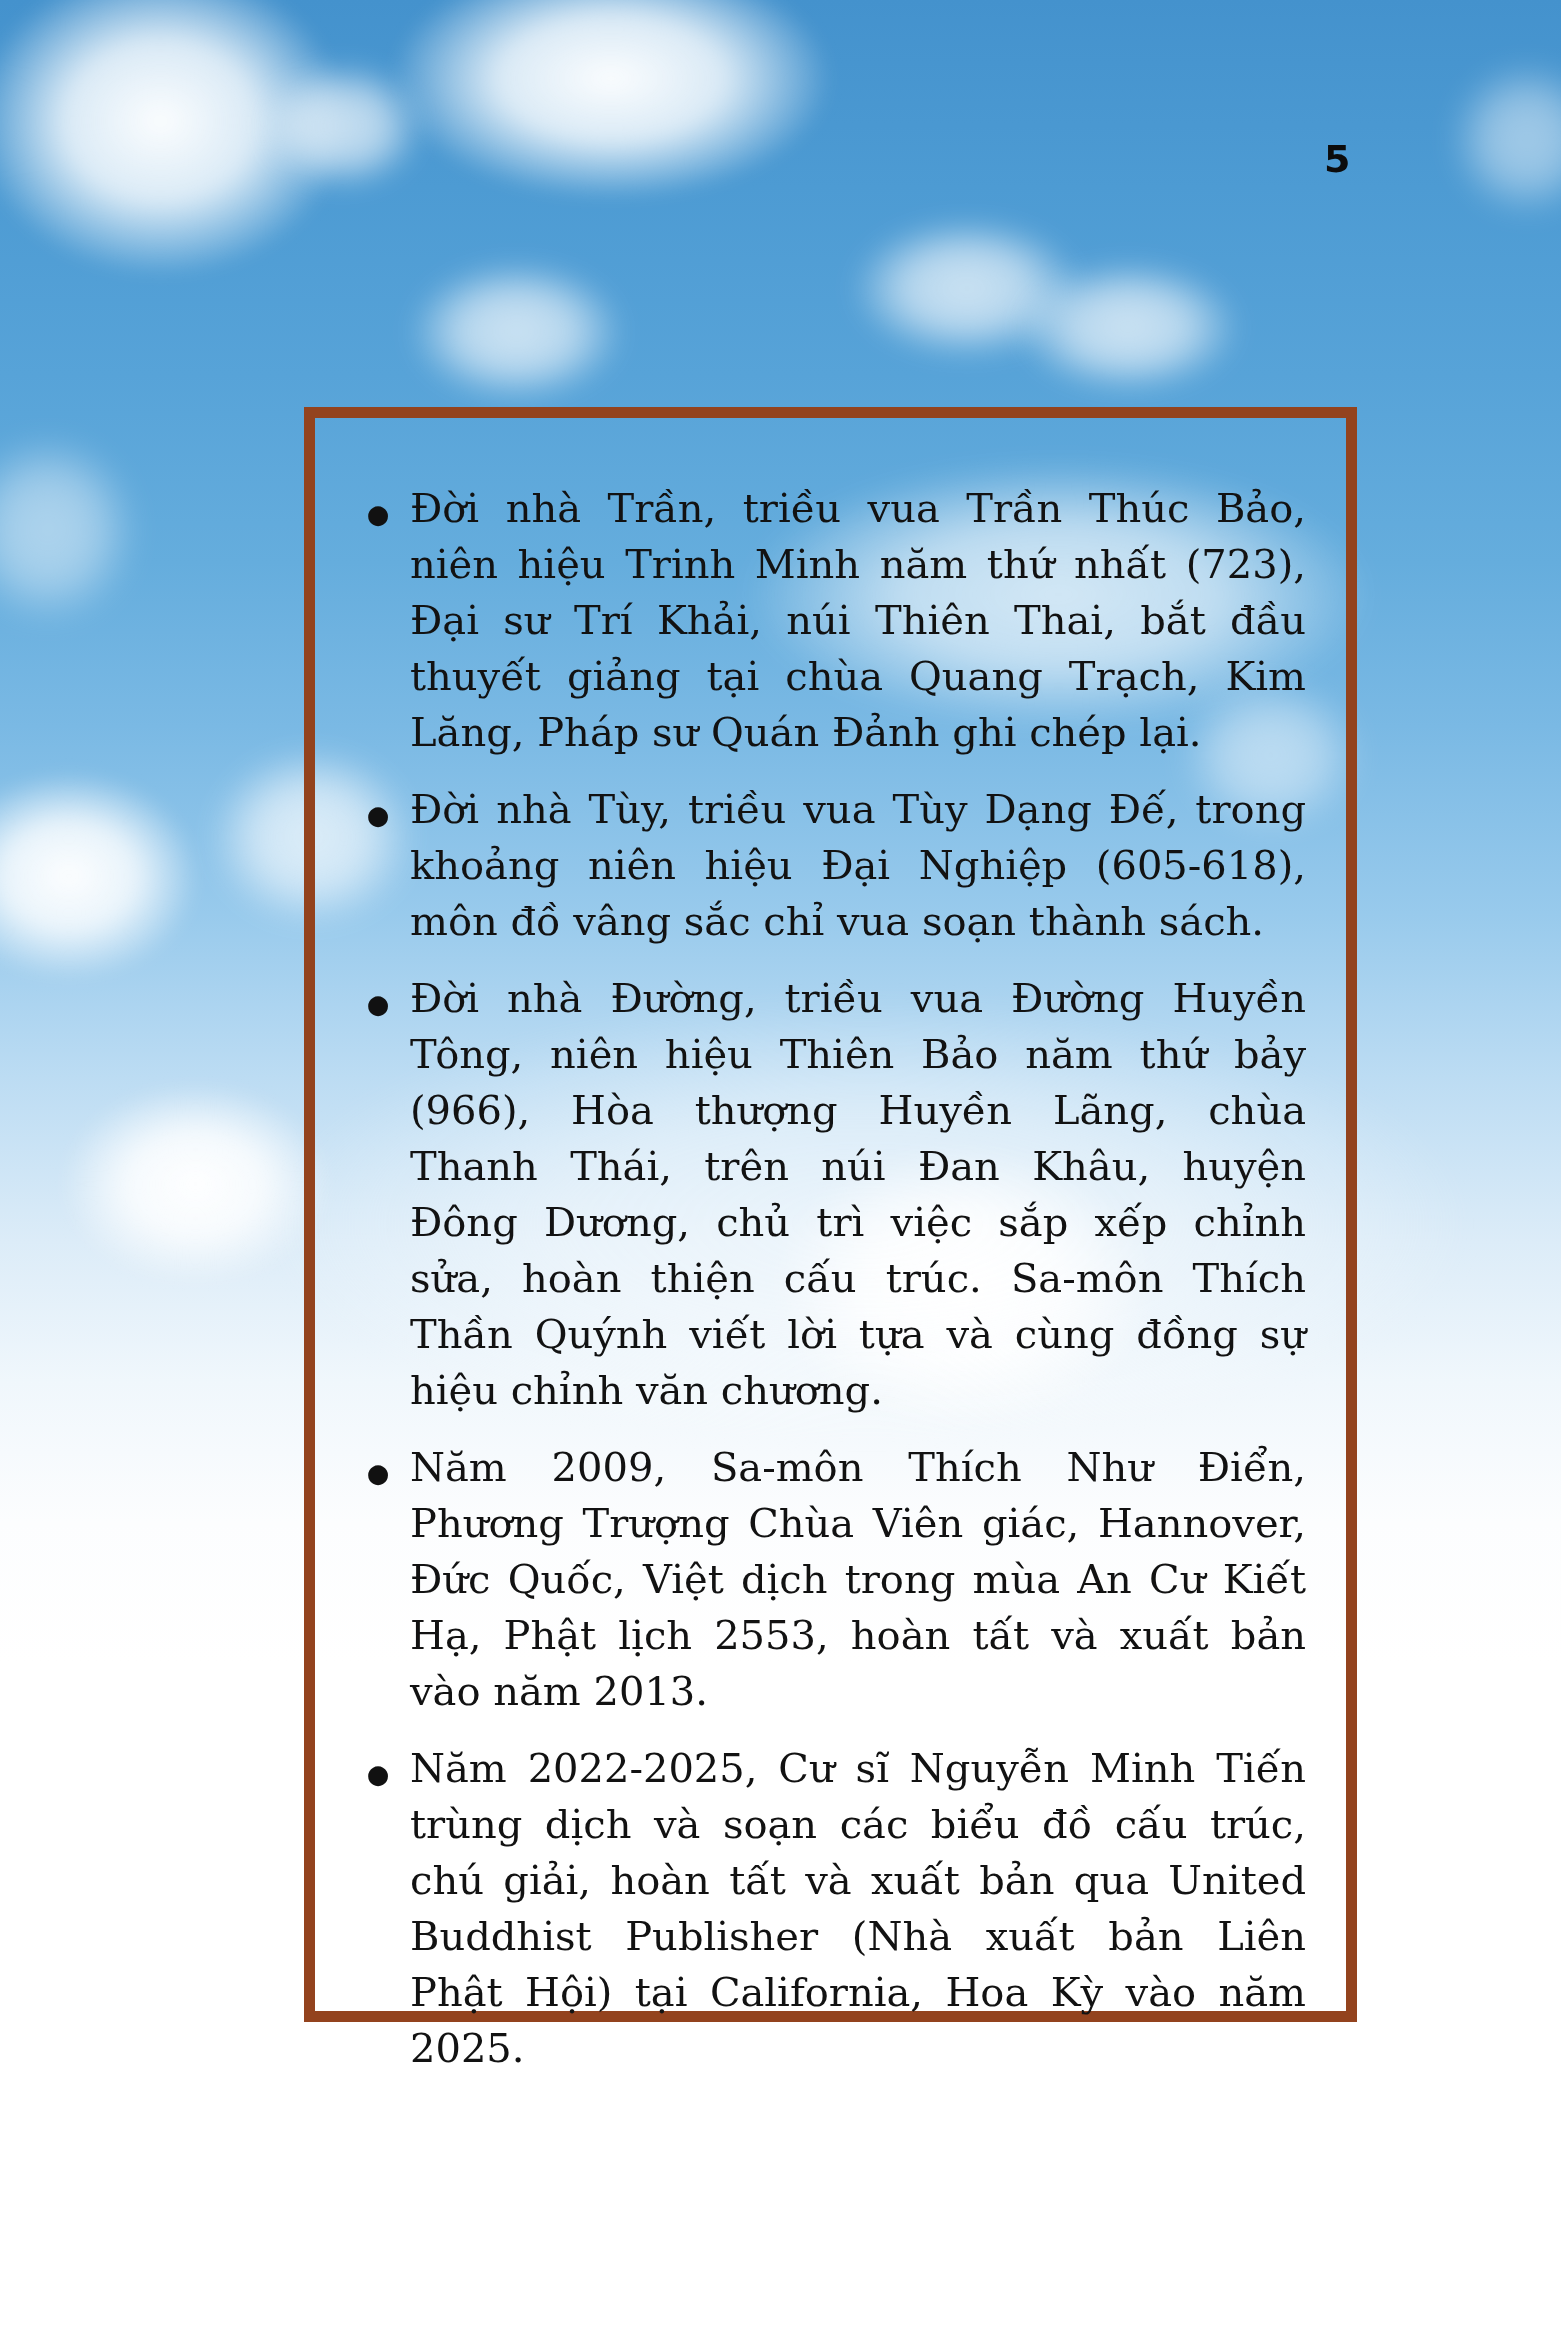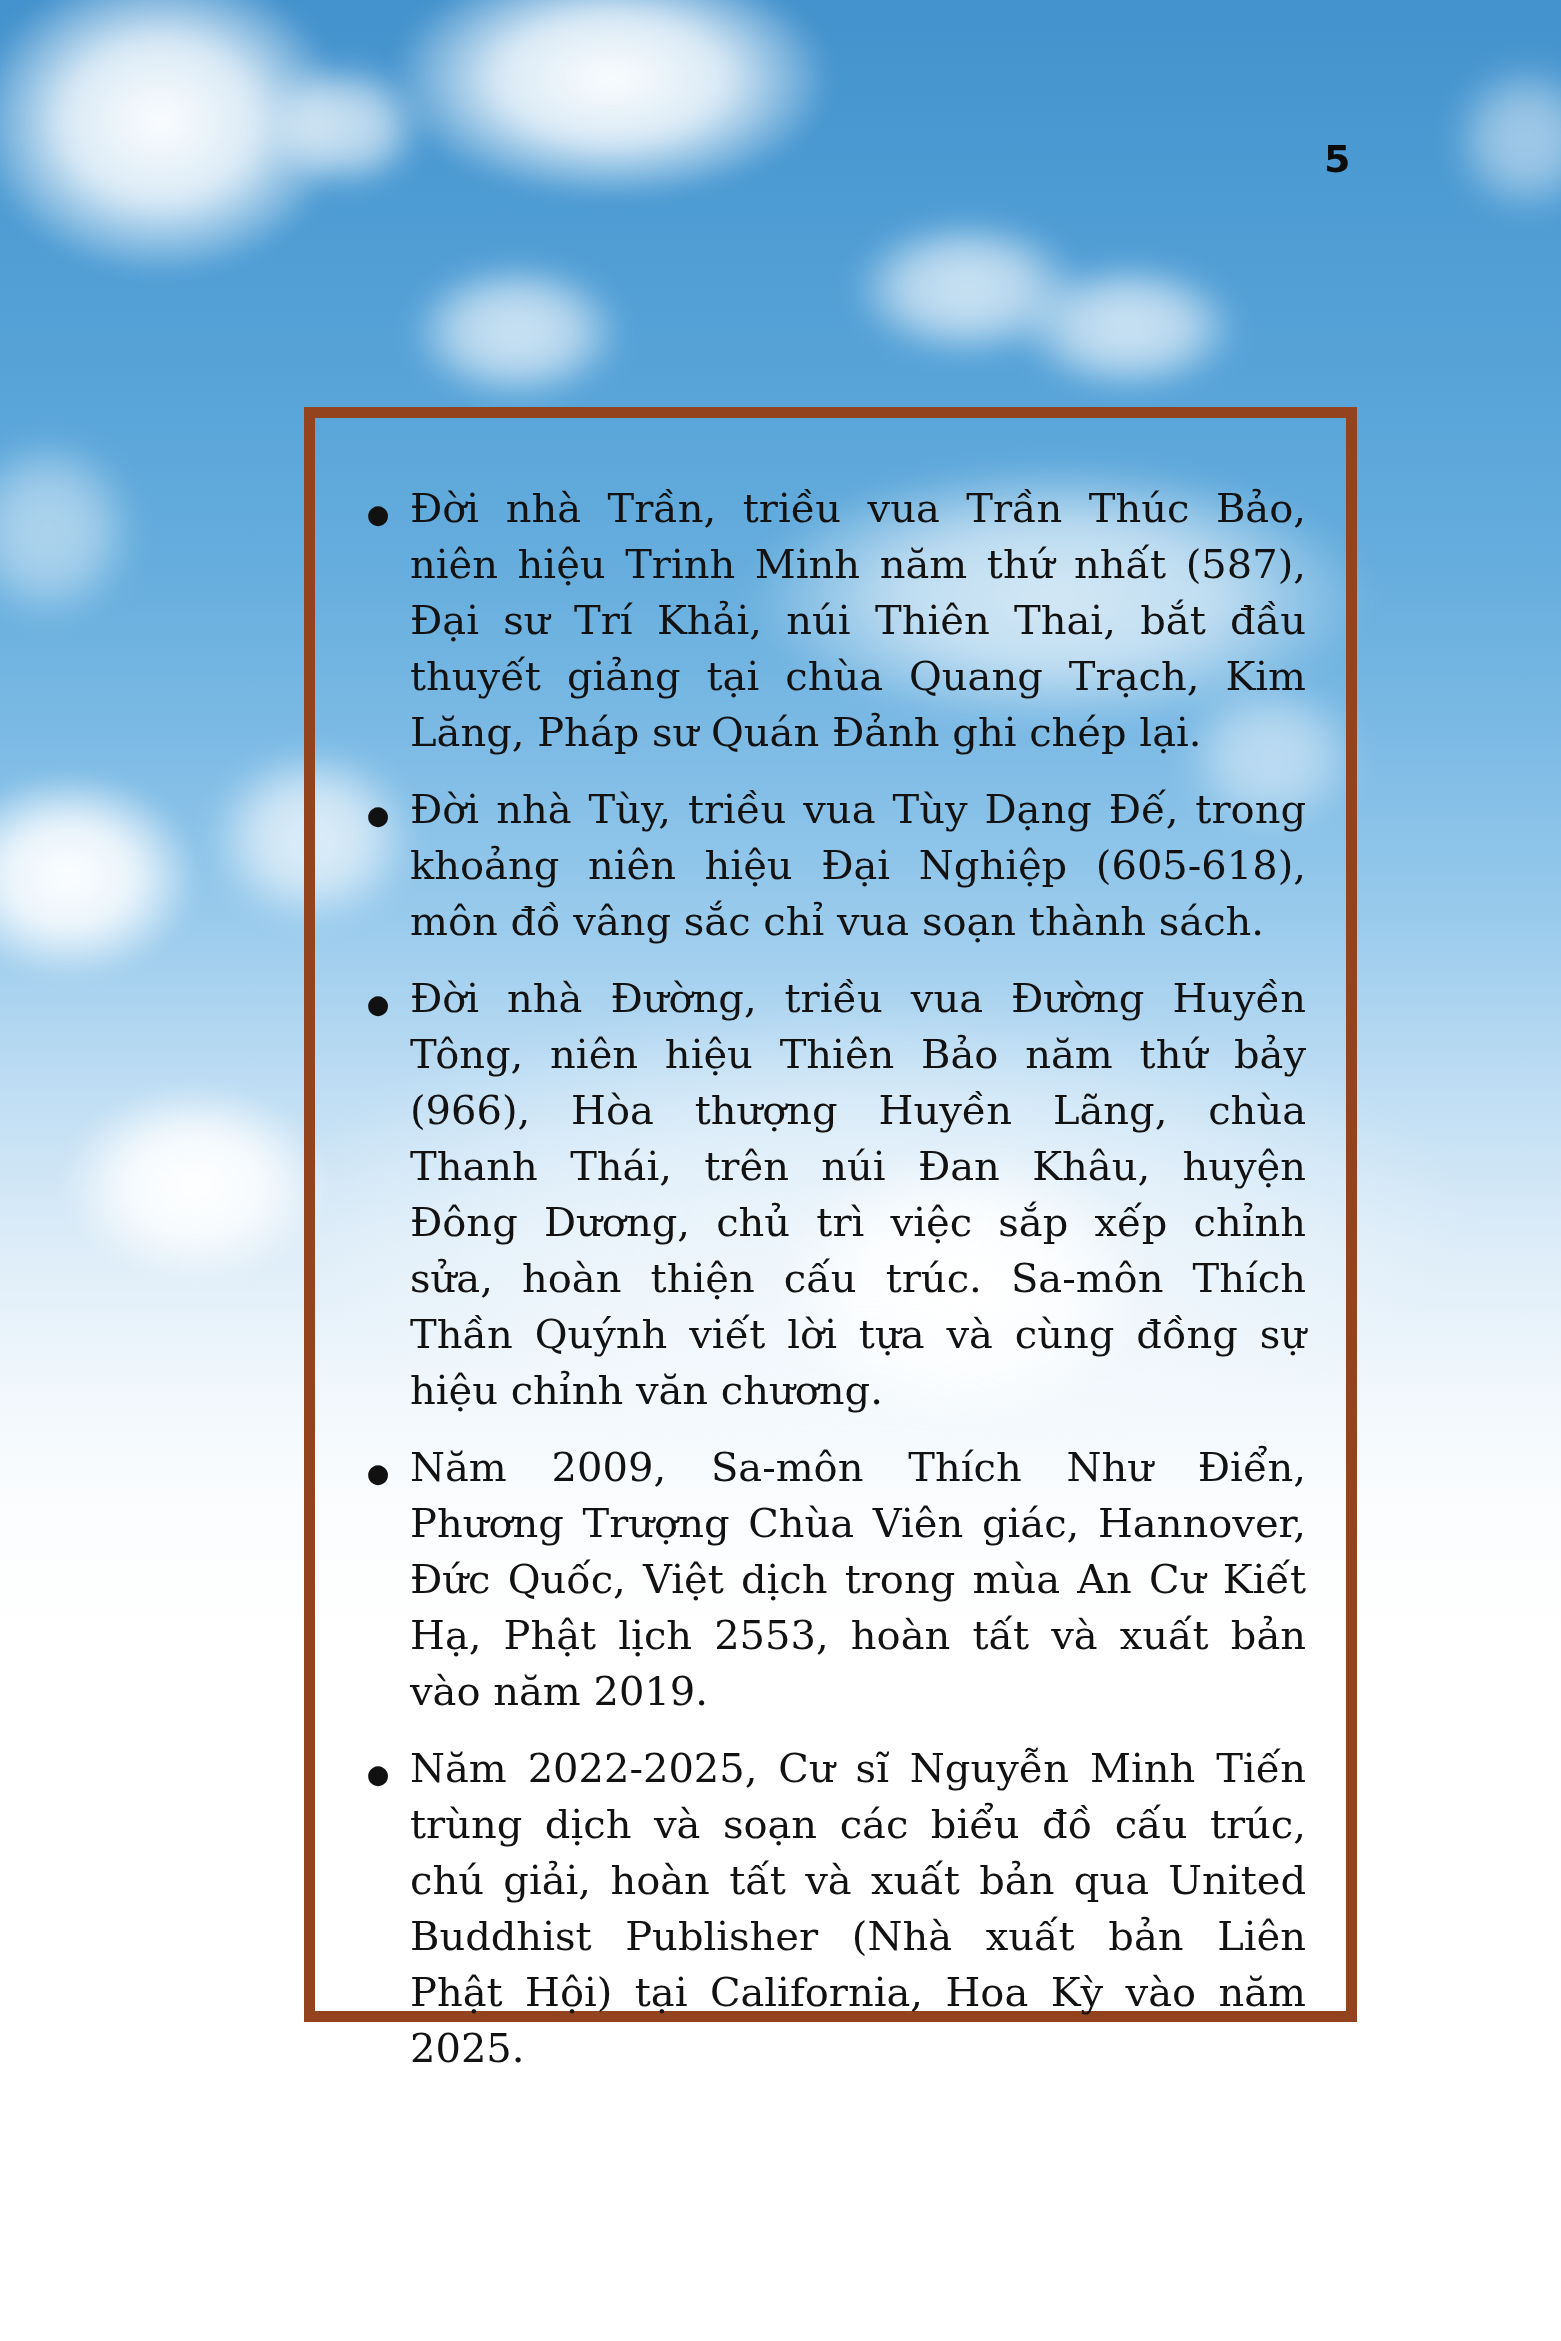--- a/index.html
+++ b/index.html
@@ -99,36 +99,36 @@
   <div class="cloud faint" style="left:1180px; top:677px;   width:182px; height:156px;"></div>
   <div class="cloud" style="left:772px;  top:1145px;  width:382px; height:286px;"></div>
   <div class="cloud faint" style="left:260px;  top:998px;  width:1214px; height:451px;"></div>
 
   <div class="page-number">5</div>
 
   <div class="quote-box">
 
     <p class="bullet">
       <span class="dot">●</span>
-      <span>Đời nhà Trần, triều vua Trần Thúc Bảo, niên hiệu Trinh Minh năm thứ nhất (587), Đại sư Trí Khải, núi Thiên Thai, bắt đầu thuyết giảng tại chùa Quang Trạch, Kim Lăng, Pháp sư Quán Đảnh ghi chép lại.</span>
+      <span>Đời nhà Trần, triều vua Trần Thúc Bảo, niên hiệu Trinh Minh năm thứ nhất (723), Đại sư Trí Khải, núi Thiên Thai, bắt đầu thuyết giảng tại chùa Quang Trạch, Kim Lăng, Pháp sư Quán Đảnh ghi chép lại.</span>
     </p>
 
     <p class="bullet">
       <span class="dot">●</span>
       <span>Đời nhà Tùy, triều vua Tùy Dạng Đế, trong khoảng niên hiệu Đại Nghiệp (605-618), môn đồ vâng sắc chỉ vua soạn thành sách.</span>
     </p>
 
     <p class="bullet">
       <span class="dot">●</span>
       <span>Đời nhà Đường, triều vua Đường Huyền Tông, niên hiệu Thiên Bảo năm thứ bảy (966), Hòa thượng Huyền Lãng, chùa Thanh Thái, trên núi Đan Khâu, huyện Đông Dương, chủ trì việc sắp xếp chỉnh sửa, hoàn thiện cấu trúc. Sa-môn Thích Thần Quýnh viết lời tựa và cùng đồng sự hiệu chỉnh văn chương.</span>
     </p>
 
     <p class="bullet">
       <span class="dot">●</span>
-      <span>Năm 2009, Sa-môn Thích Như Điển, Phương Trượng Chùa Viên giác, Hannover, Đức Quốc, Việt dịch trong mùa An Cư Kiết Hạ, Phật lịch 2553, hoàn tất và xuất bản vào năm 2019.</span>
+      <span>Năm 2009, Sa-môn Thích Như Điển, Phương Trượng Chùa Viên giác, Hannover, Đức Quốc, Việt dịch trong mùa An Cư Kiết Hạ, Phật lịch 2553, hoàn tất và xuất bản vào năm 2013.</span>
     </p>
 
     <p class="bullet">
       <span class="dot">●</span>
       <span>Năm 2022-2025, Cư sĩ Nguyễn Minh Tiến trùng dịch và soạn các biểu đồ cấu trúc, chú giải, hoàn tất và xuất bản qua United Buddhist Publisher (Nhà xuất bản Liên Phật Hội) tại California, Hoa Kỳ vào năm 2025.</span>
     </p>
 
   </div>
 </div>
 

